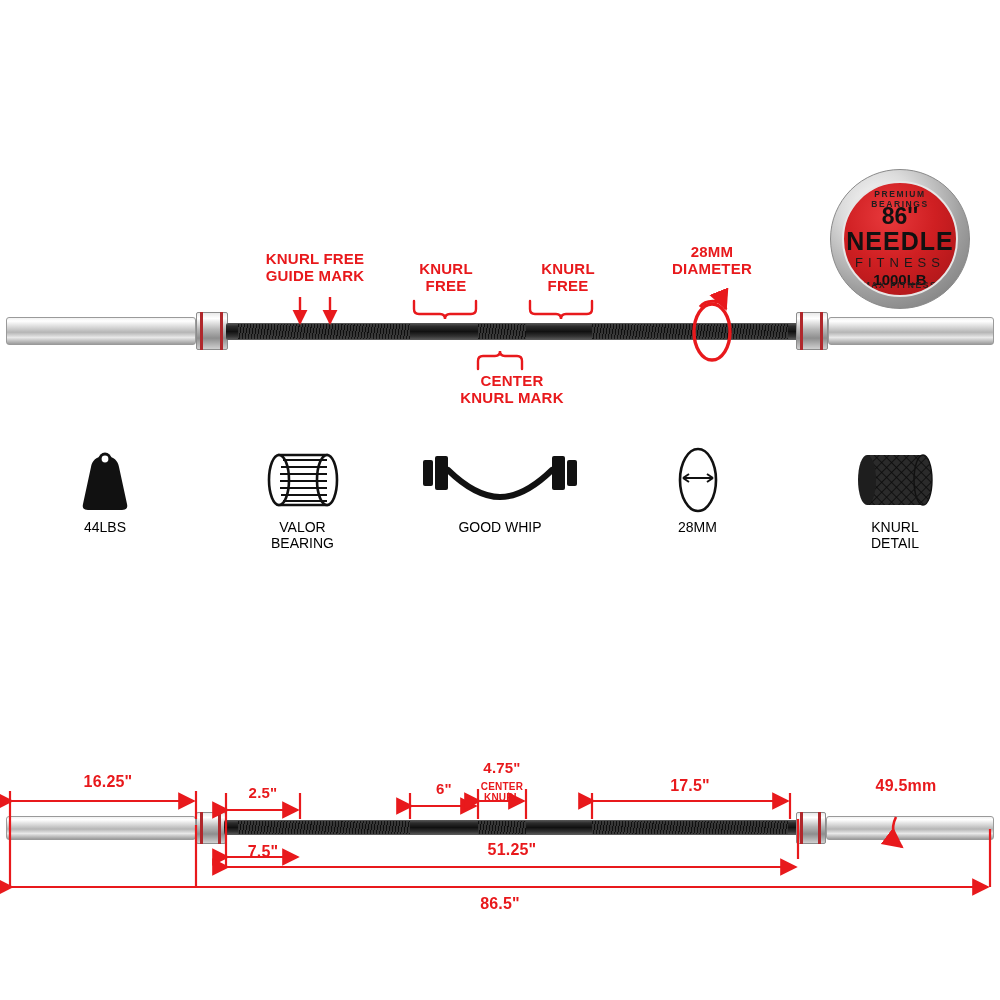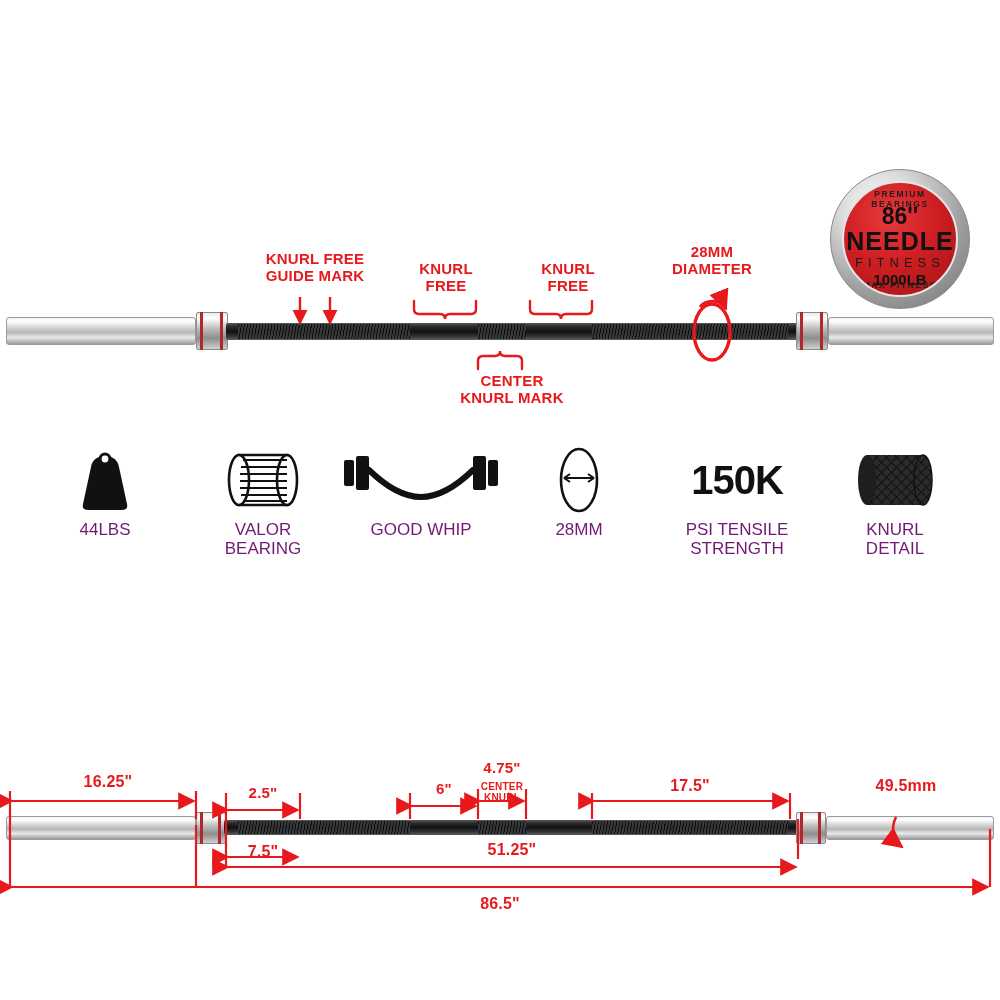--- a/index.html
+++ b/index.html
@@ -147,23 +147,23 @@
     align-items: center;
     text-align: center;
   }
   .feature .art {
     height: 72px;
     display: flex;
     align-items: center;
     justify-content: center;
   }
   .feature .cap {
-    font-size: 17px;
+    font-size: 14px;
     line-height: 1.12;
-    color: #701a75;
+    color: #000000;
     margin-top: 4px;
     white-space: pre-line;
   }
   .feature .big {
     font-size: 40px;
     font-weight: 700;
     letter-spacing: -1px;
     color: #111;
   }
 </style>
@@ -296,27 +296,20 @@
         <svg width="60" height="70" viewBox="0 0 60 70">
           <ellipse cx="30" cy="35" rx="18" ry="31" fill="#fff" stroke="#111" stroke-width="2.6"></ellipse>
           <line x1="15" y1="33" x2="45" y2="33" stroke="#111" stroke-width="2"></line>
           <path d="M15,33 L21,29 M15,33 L21,37" stroke="#111" stroke-width="2" fill="none"></path>
           <path d="M45,33 L39,29 M45,33 L39,37" stroke="#111" stroke-width="2" fill="none"></path>
         </svg>
       </div>
       <div class="cap">28MM</div>
     </div>
 
-    <div class="feature">
-      <div class="art">
-        <div class="big">150K</div>
-      </div>
-      <div class="cap">PSI TENSILE
-STRENGTH</div>
-    </div>
 
     <div class="feature">
       <div class="art">
         <svg width="96" height="66" viewBox="0 0 96 66">
           <defs>
             <pattern id="kn" width="7" height="7" patternUnits="userSpaceOnUse" patternTransform="rotate(45)">
               <rect width="7" height="7" fill="#2b2b2b"></rect>
               <line x1="0" y1="0" x2="0" y2="7" stroke="#0a0a0a" stroke-width="1.6"></line>
               <line x1="0" y1="0" x2="7" y2="0" stroke="#0a0a0a" stroke-width="1.6"></line>
             </pattern>

